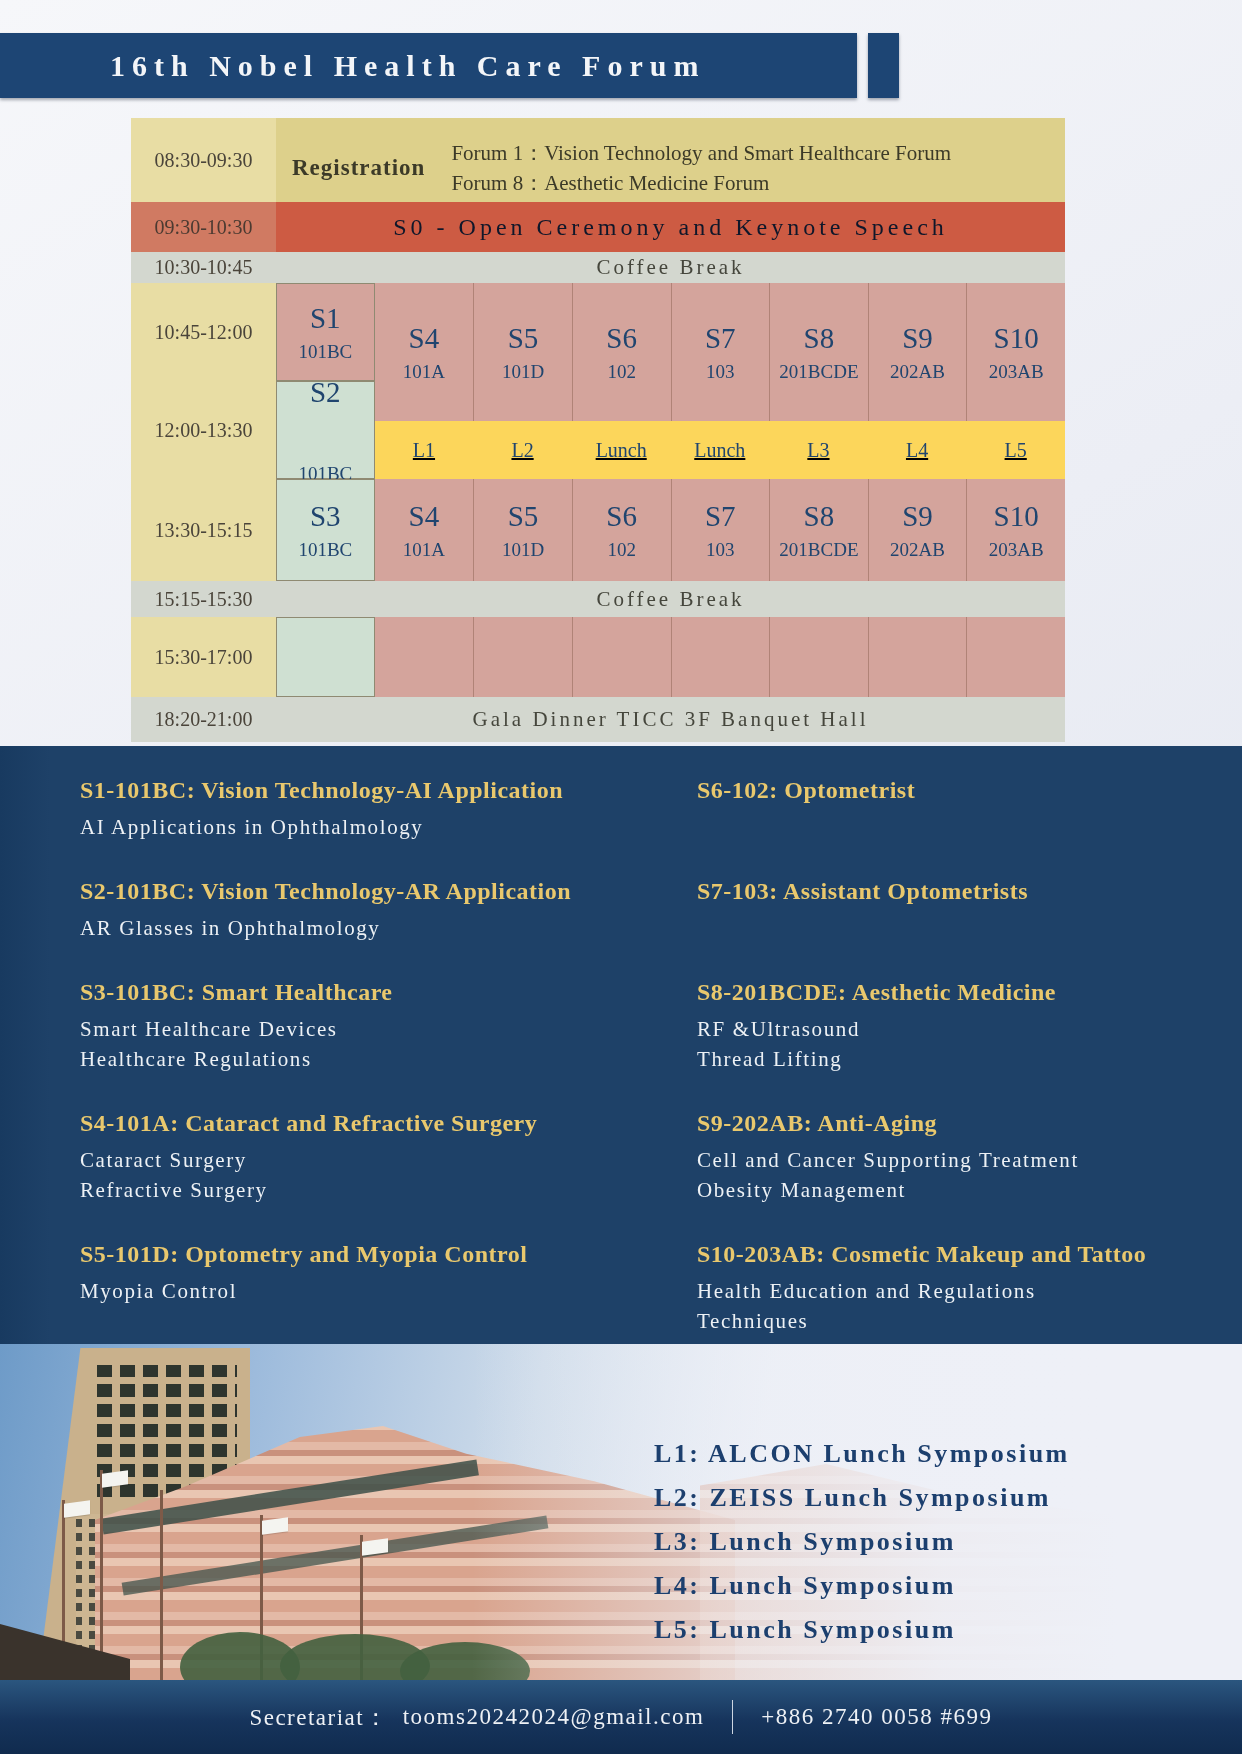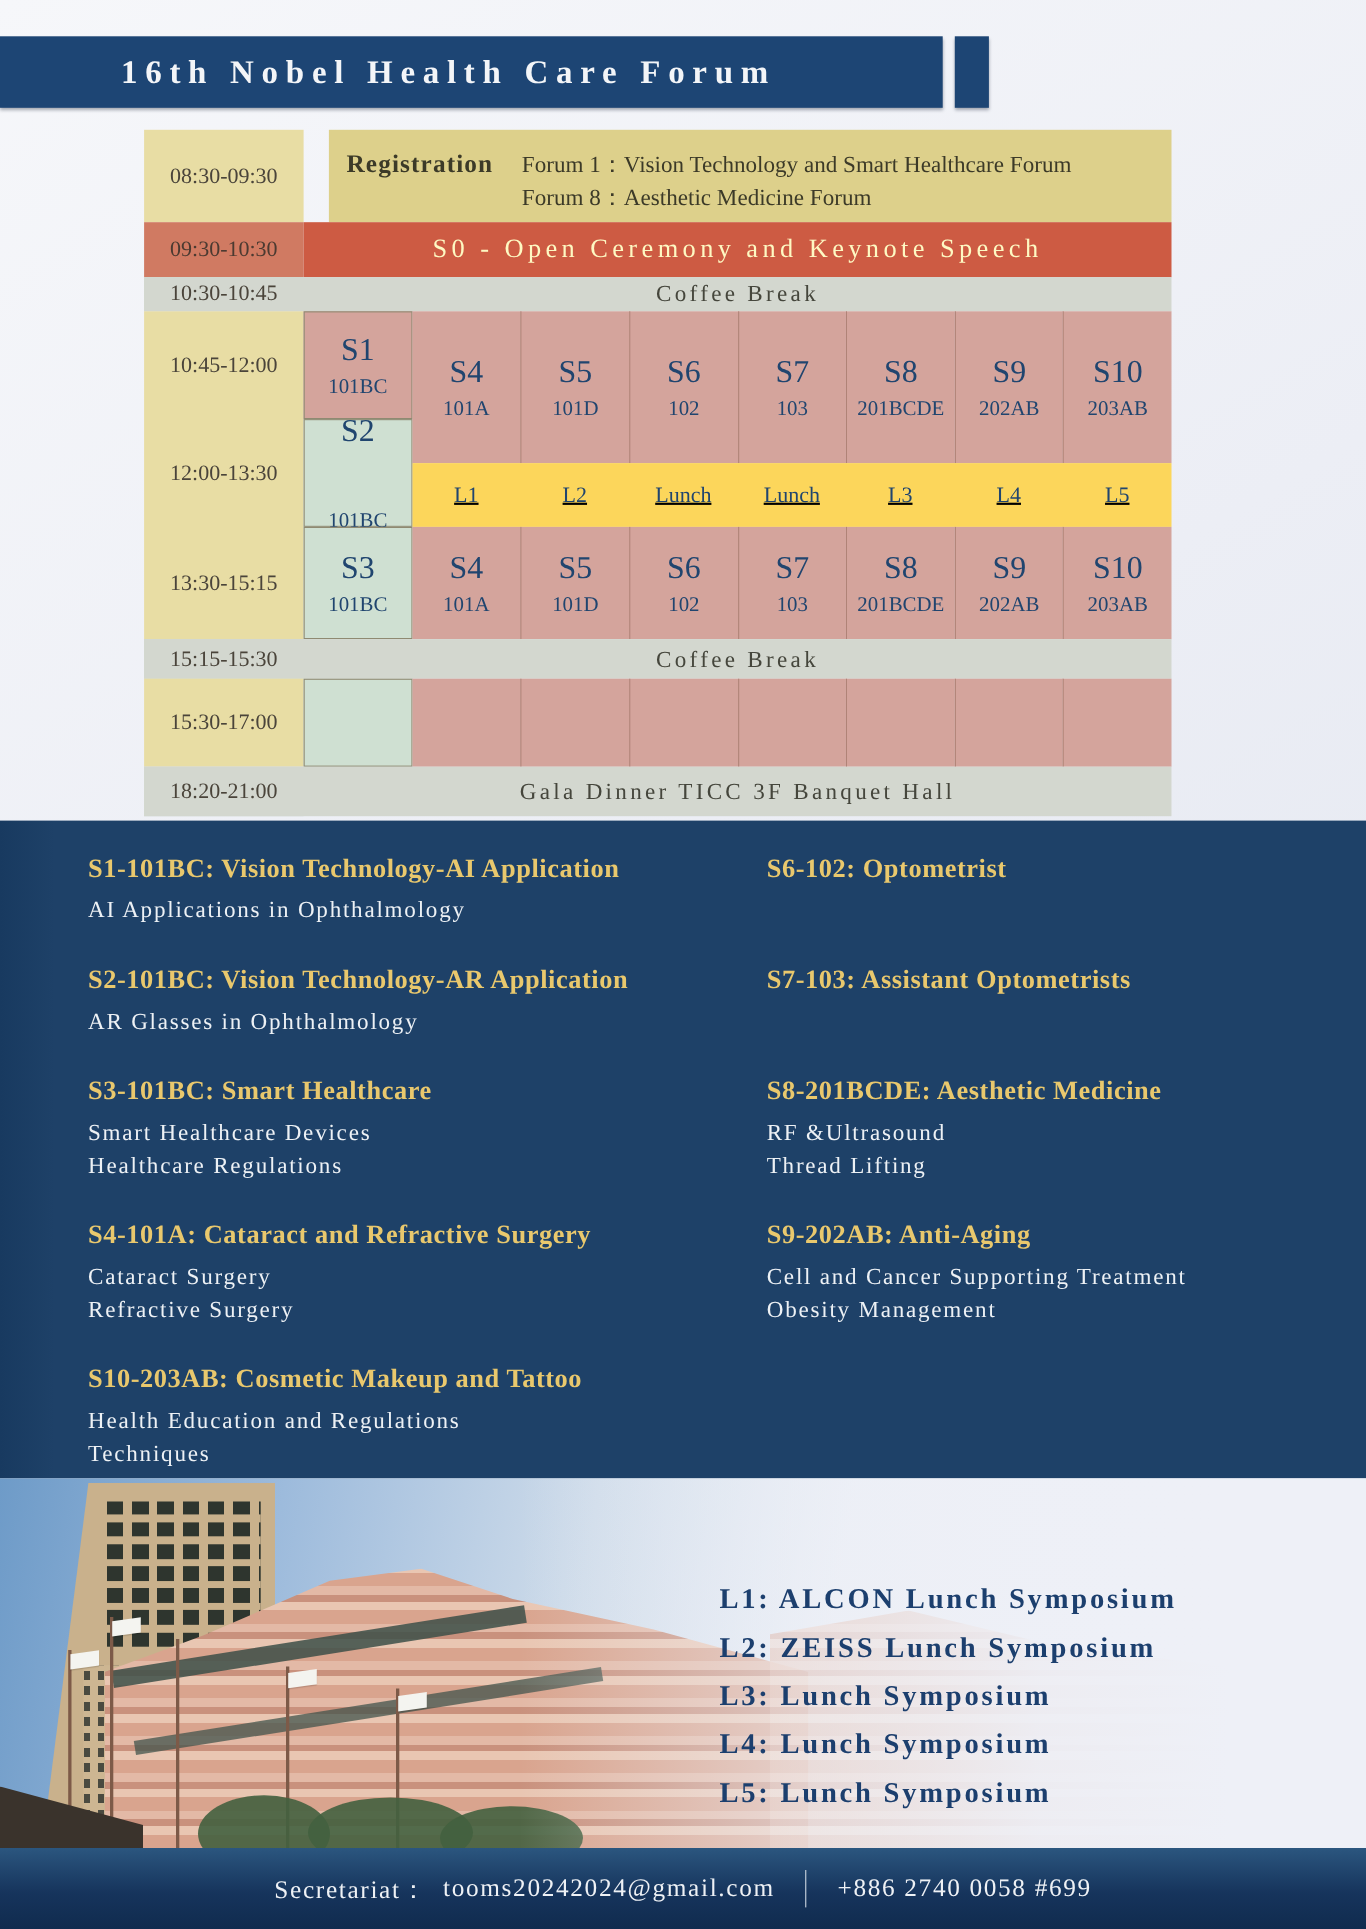--- a/index.html
+++ b/index.html
@@ -37,27 +37,27 @@
   .khaki-light { background:#e8dda4; }
   .red-light { background:#d07a62; color:#4b3a31; }
   .grayrow { background:#d3d7cf; }
   .pink { background:#d4a49c; }
   .mint { background:#cfe0d2; }
   .yellow { background:#fcd65b;text-decoration:underline; }
   .cell-border { border:1px solid #8f8a72; }
   .divL { border-left:1px solid #b08377; }
   .navy { color:#20456f; }
 
-  .reg-content { background:#ddd08b; display:flex; align-items:flex-start;
-                 padding:16px 0 0 16px; gap:26px; color:#3c3a28;margin-left:23px; }
+  .reg-content { background:#ddd08b; display:flex; align-items:center;
+                 padding:16px 0 0 16px; gap:26px; color:#3c3a28; }
   .reg-label { font-size:23px; font-weight:bold; line-height:30px; letter-spacing:1px; }
   .reg-lines { font-size:21px; line-height:30px; }
 
   .s0-content { background:#cd5b43; display:flex; align-items:center; justify-content:center;
-                color:#fef9c3; font-size:24px; letter-spacing:4px; }
+                color:#0f172a; font-size:24px; letter-spacing:4px; }
 
   .fullrow { grid-column:1/10; display:grid; grid-template-columns:145px 1fr; }
   .fullrow .label-mid { display:flex; align-items:center; justify-content:center;
                         font-size:21px; letter-spacing:3px; color:#45463c; }
   .gala-text { color:#4b4c42; }
 
   .timecol-stack { display:flex; flex-direction:column; }
   .timecol-stack > div { display:flex; align-items:center; justify-content:center;
                          font-size:20px; color:#4a443a; }
 
@@ -303,20 +303,24 @@
         <div class="sline">Refractive Surgery</div>
       </div>
       <div>
         <div class="stitle">S9-202AB: Anti-Aging</div>
         <div class="sline">Cell and Cancer Supporting Treatment</div>
         <div class="sline">Obesity Management</div>
       </div>
     </div>
     <div class="srow">
       <div>
+        <div class="stitle">S5-101D: Optometry and Myopia Control</div>
+        <div class="sline">Myopia Control</div>
+      </div>
+      <div>
         <div class="stitle">S10-203AB: Cosmetic Makeup and Tattoo</div>
         <div class="sline">Health Education and Regulations</div>
         <div class="sline">Techniques</div>
       </div>
     </div>
   </div>
 
   <div class="photo">
     <div class="tower">
       <div class="tw-top"></div>

